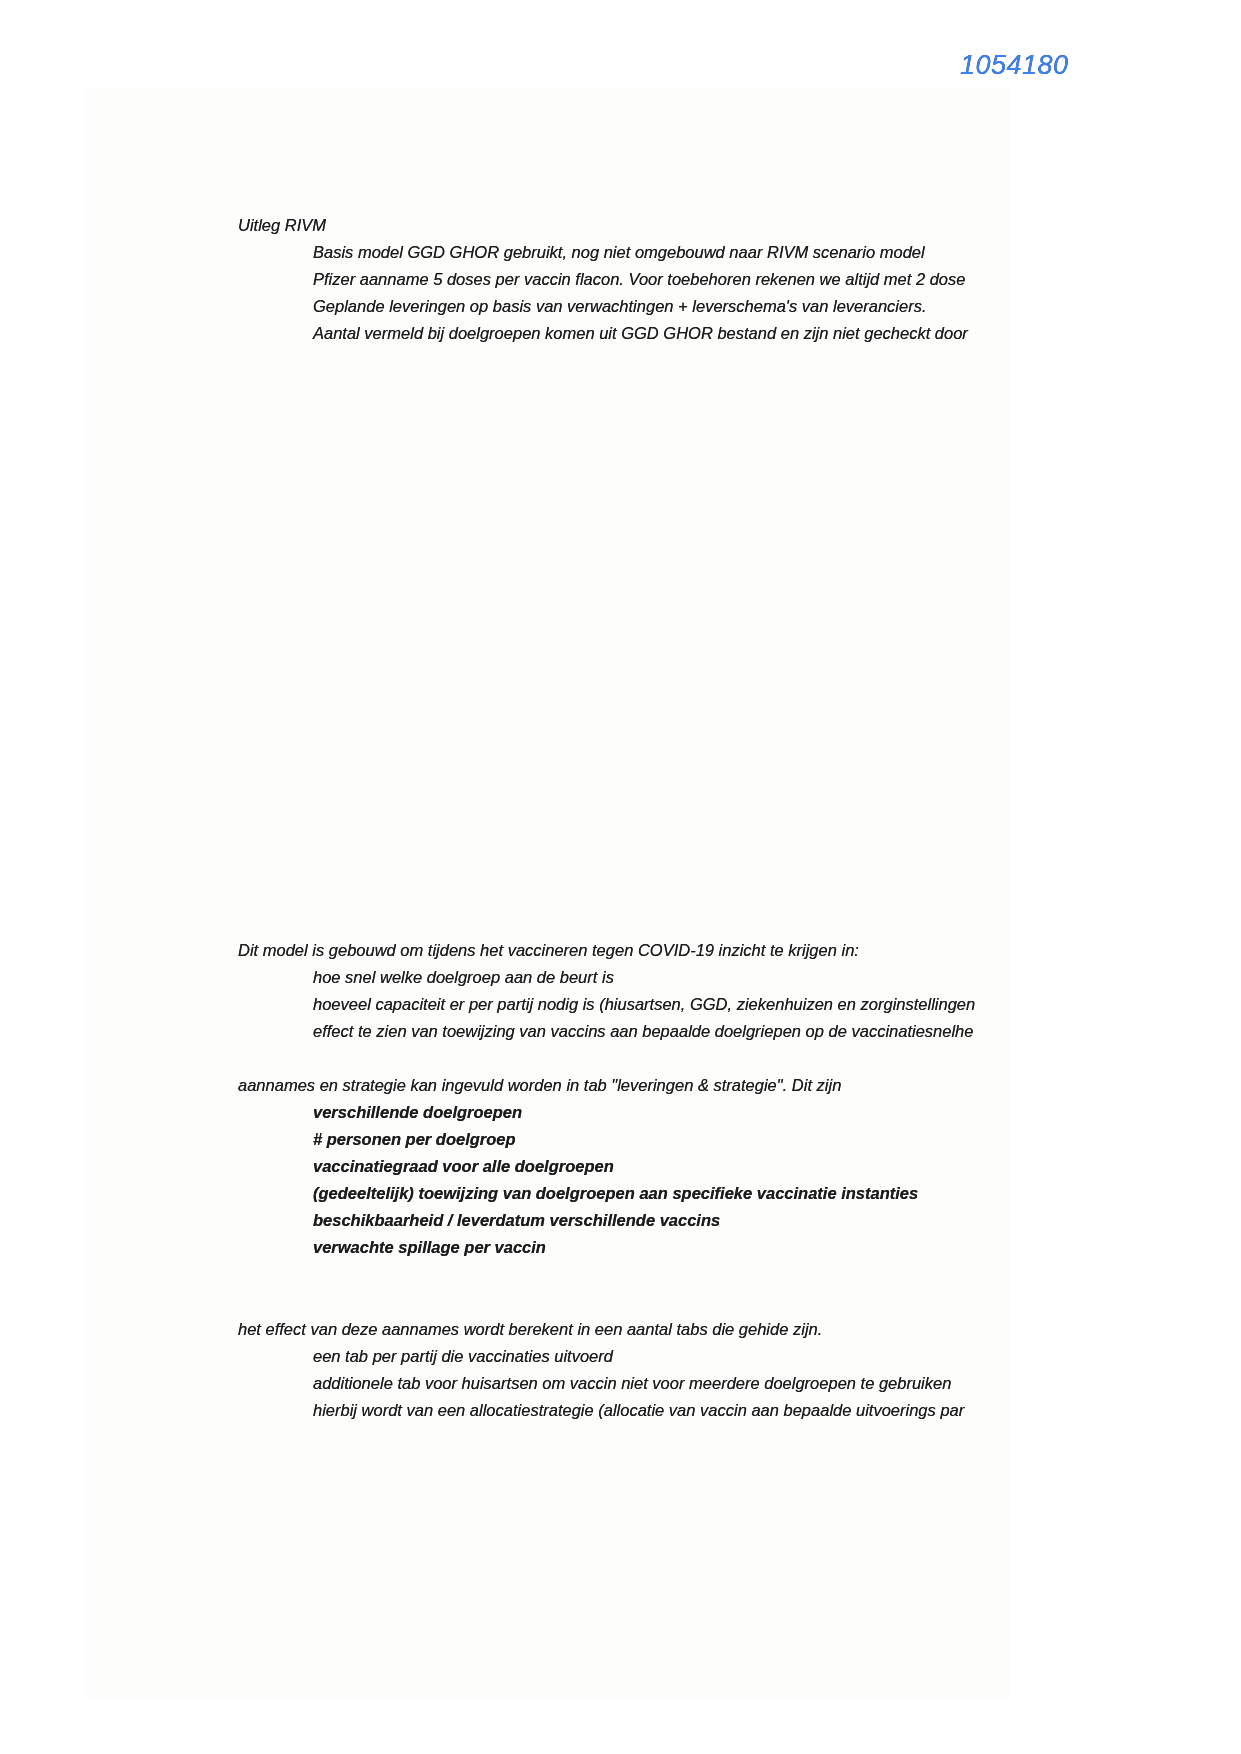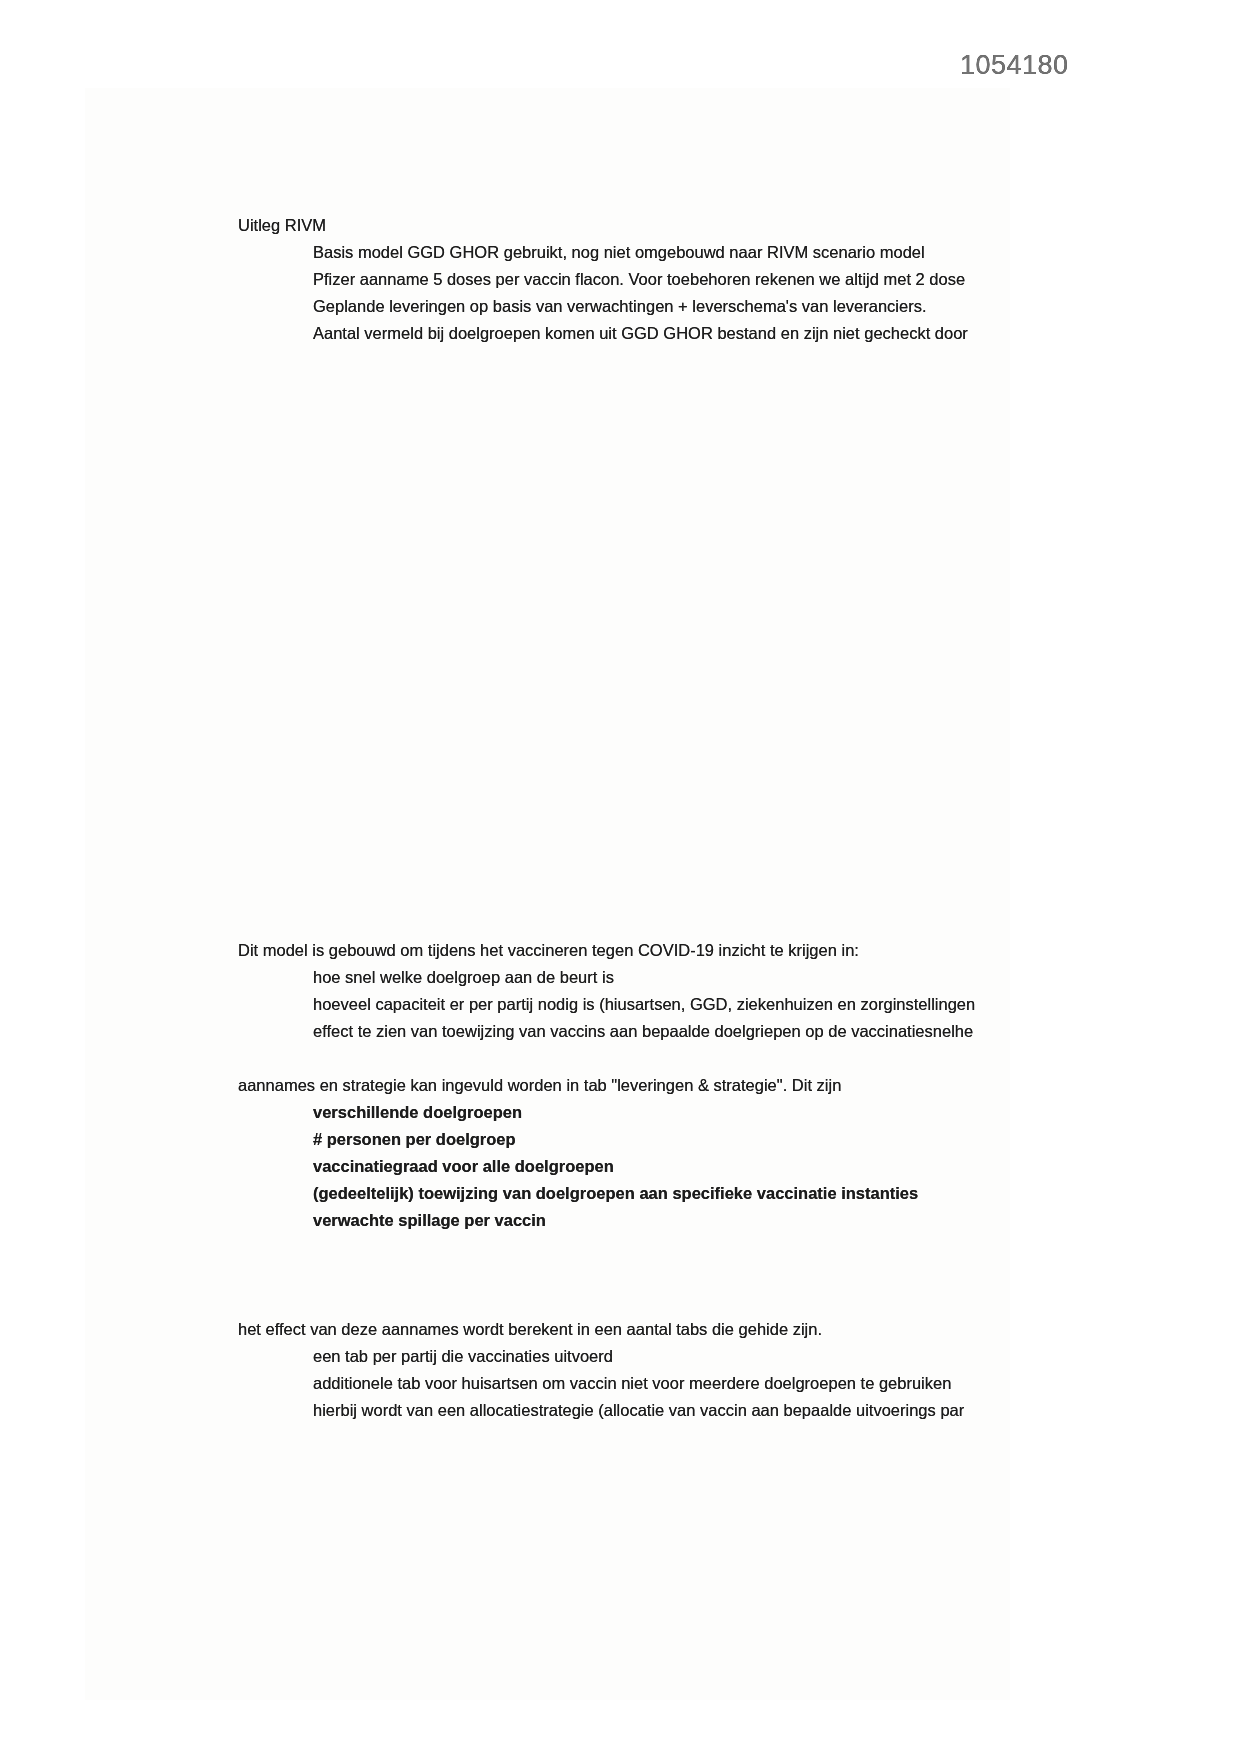--- a/index.html
+++ b/index.html
@@ -17,36 +17,38 @@
     top: 88px;
     width: 925px;
     height: 1612px;
     background: #fdfdfc;
   }
   .page-number {
     position: absolute;
     left: 960px;
     top: 50px;
     font-size: 27px;
-    color: #737373;
+    color: #3b82f6;
     letter-spacing: 0.5px;
     text-shadow: 0 0 0.5px #222;
+    font-style: italic;
   }
   .doc-block {
     position: absolute;
     left: 238px;
     width: 775px;
     color: #1c1c1c;
     font-size: 16.5px;
     text-shadow: 0 0 0.6px #3a3a3a;
     white-space: nowrap;
   }
   .line {
     line-height: 27px;
     height: 27px;
+    font-style: italic;
   }
   .indent {
     padding-left: 75px;
   }
   .bold {
     font-weight: 700;
   }
   #block1 { top: 212px; }
   #block2 { top: 937px; }
   #block3 { top: 1072px; }
@@ -73,20 +75,21 @@
   <div class="line indent">hoeveel capaciteit er per partij nodig is (hiusartsen, GGD, ziekenhuizen en zorginstellingen</div>
   <div class="line indent">effect te zien van toewijzing van vaccins aan bepaalde doelgriepen op de vaccinatiesnelhe</div>
 </div>
 
 <div class="doc-block" id="block3">
   <div class="line">aannames en strategie kan ingevuld worden in tab "leveringen &amp; strategie". Dit zijn</div>
   <div class="line indent bold">verschillende doelgroepen</div>
   <div class="line indent bold"># personen per doelgroep</div>
   <div class="line indent bold">vaccinatiegraad voor alle doelgroepen</div>
   <div class="line indent bold">(gedeeltelijk) toewijzing van doelgroepen aan specifieke vaccinatie instanties</div>
+  <div class="line indent bold">beschikbaarheid / leverdatum verschillende vaccins</div>
   <div class="line indent bold">verwachte spillage per vaccin</div>
 </div>
 
 <div class="doc-block" id="block4">
   <div class="line">het effect van deze aannames wordt berekent in een aantal tabs die gehide zijn.</div>
   <div class="line indent">een tab per partij die vaccinaties uitvoerd</div>
   <div class="line indent">additionele tab voor huisartsen om vaccin niet voor meerdere doelgroepen te gebruiken</div>
   <div class="line indent">hierbij wordt van een allocatiestrategie (allocatie van vaccin aan bepaalde uitvoerings par</div>
 </div>
 

